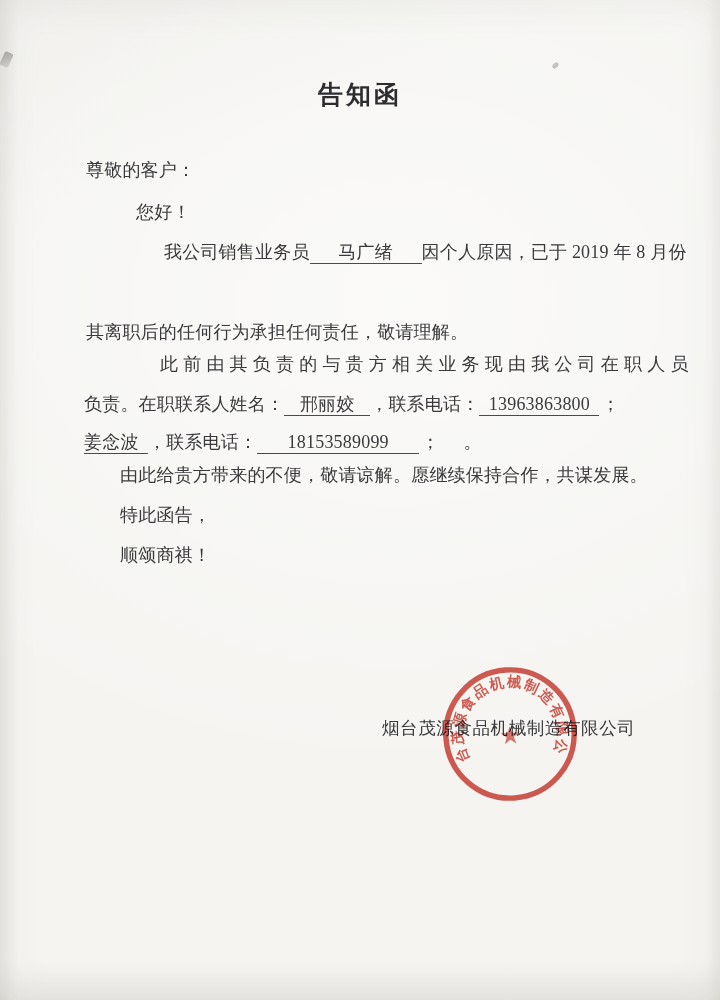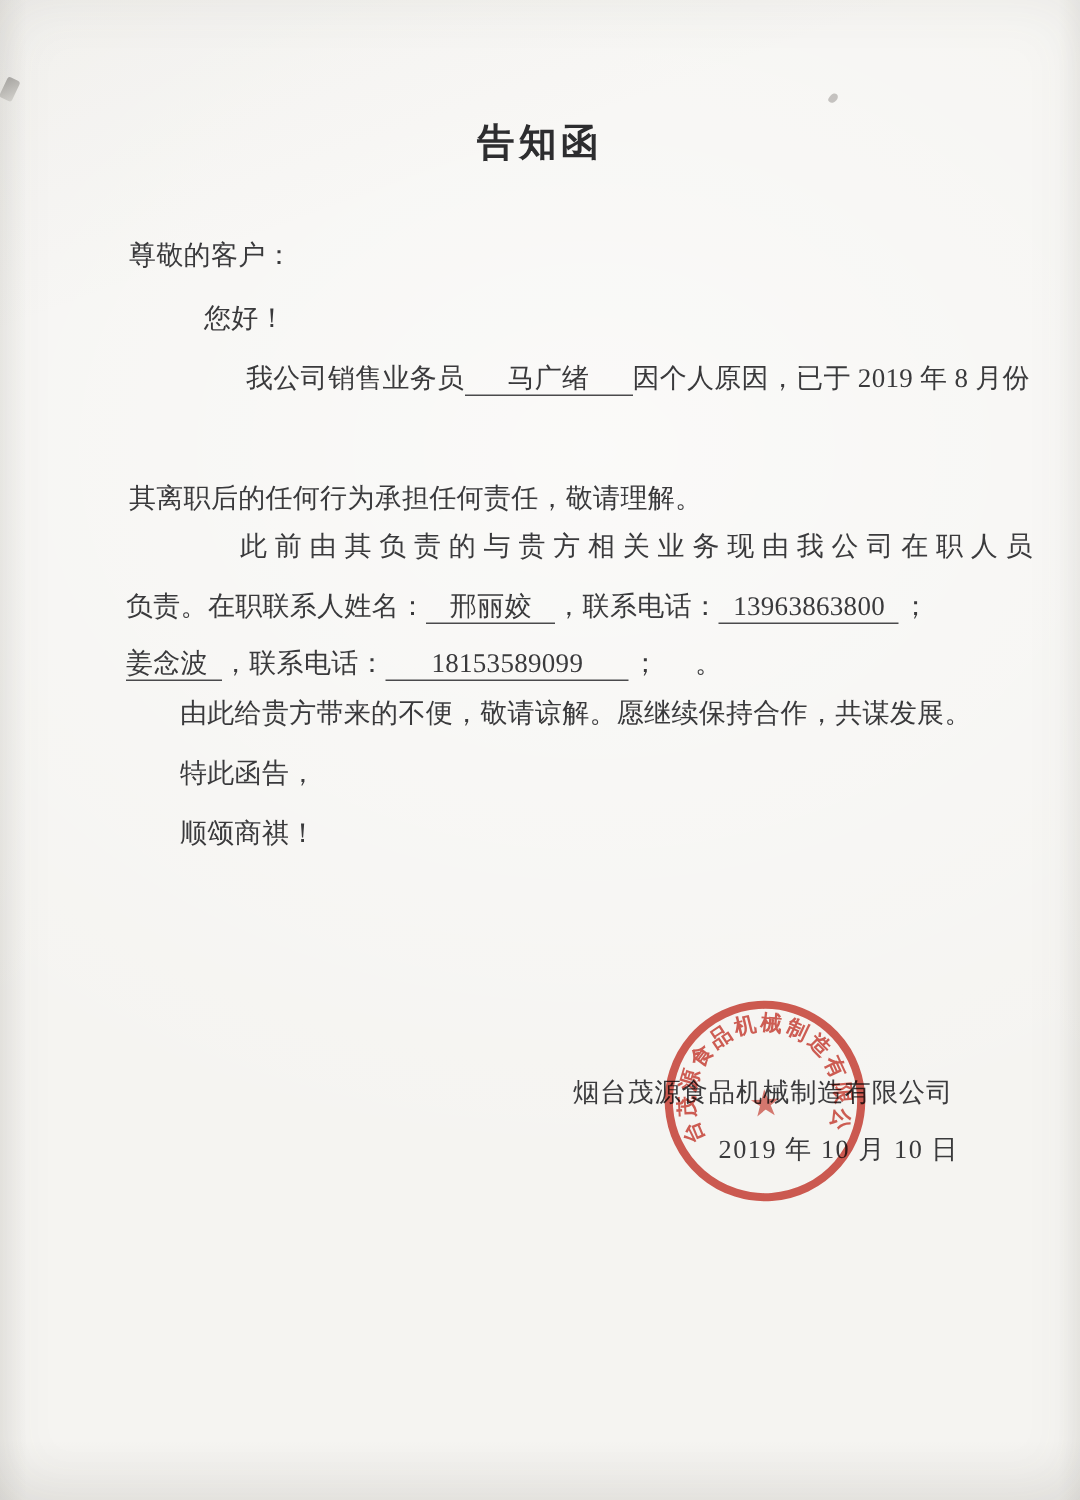--- a/index.html
+++ b/index.html
@@ -90,21 +90,20 @@
   </div>
   <div class="line" style="top:430px;left:84px;">
     <span class="blank left" style="width:64px;">姜念波</span><span>，联系电话：</span><span class="blank" style="width:162px;">18153589099</span><span class="semi-gap">；</span><span class="period-gap">。</span>
   </div>
 
   <div class="line" style="top:463px;left:120px;">由此给贵方带来的不便，敬请谅解。愿继续保持合作，共谋发展。</div>
   <div class="line" style="top:503px;left:120px;">特此函告，</div>
   <div class="line" style="top:543px;left:120px;">顺颂商祺！</div>
 
   <div class="sig-company">烟台茂源食品机械制造有限公司</div>
-  <div class="sig-date">2019 年 10 月 10 日</div>
 
   <svg class="seal" viewBox="0 0 150 150">
     <circle cx="75" cy="75" r="65" fill="none" stroke-width="5.5" opacity="0.92" stroke="#cc4136"></circle>
     <path id="sealArc" d="M 33.4 99 A 48 48 0 1 1 116.6 99" fill="none"></path>
     <text font-size="14.5" font-weight="bold" letter-spacing="2" opacity="0.9" fill="#cc4136">
       <textPath href="#sealArc" startOffset="50%" text-anchor="middle">烟台茂源食品机械制造有限公司</textPath>
     </text>
     <polygon points="75,67 80.9,85.1 65.5,73.9 84.5,73.9 69.1,85.1" opacity="0.75" fill="#cc4136"></polygon>
   </svg>
 

